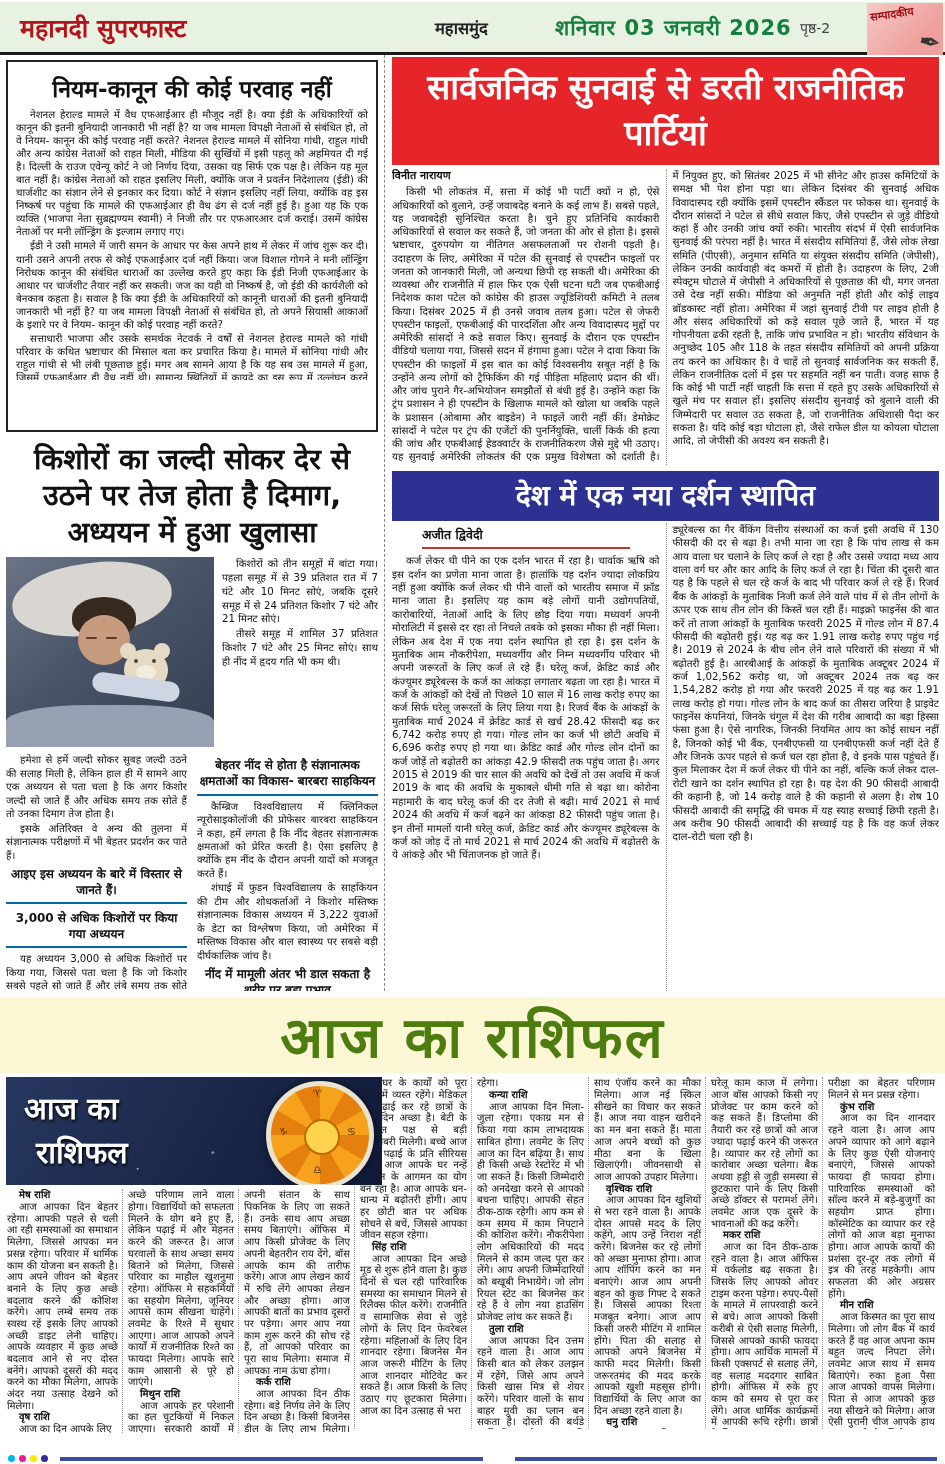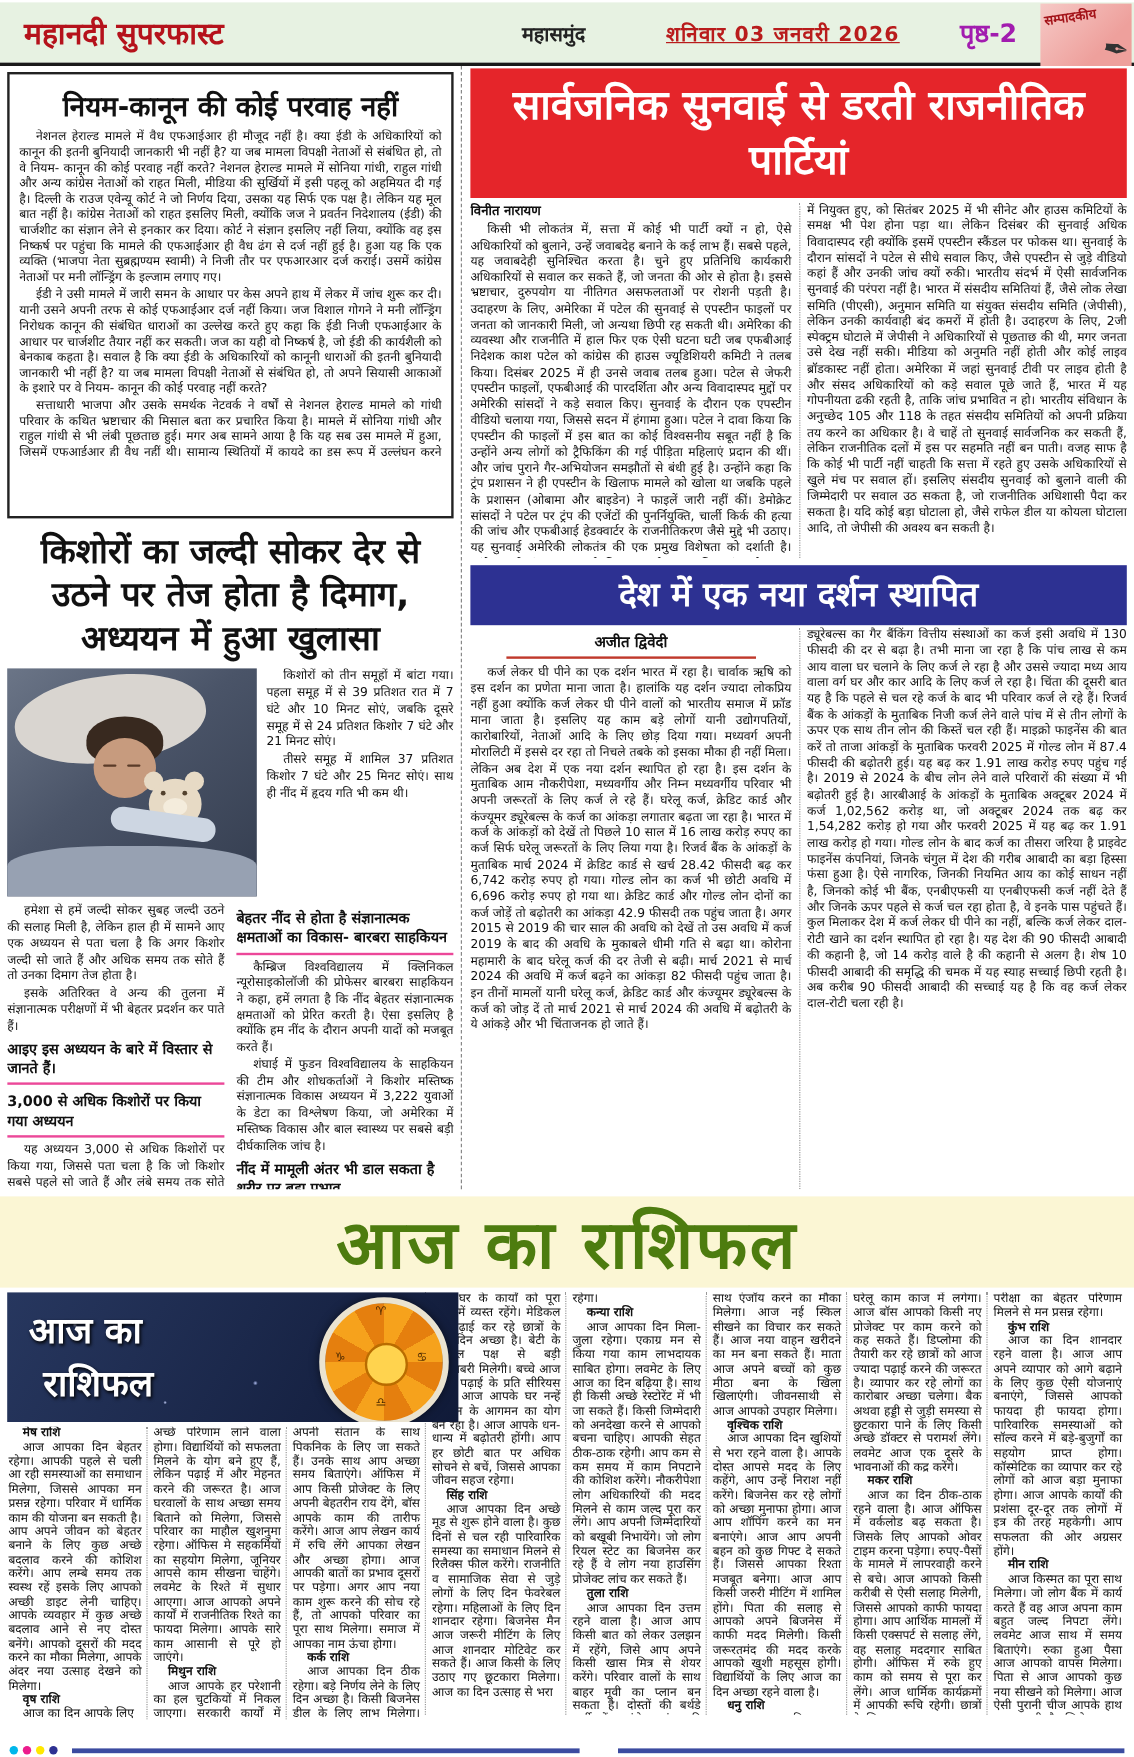--- a/index.html
+++ b/index.html
@@ -1,22 +1,22 @@
 <!DOCTYPE html>
 <html lang="hi"><head>
 <meta charset="utf-8">
 <style>
   html,body{margin:0;padding:0;background:#fff;}
   body{width:945px;height:1464px;position:relative;font-family:"DejaVu Sans","Liberation Sans",sans-serif;color:#111;overflow:hidden;}
   
   .hdr{height:50px;background:#e7f2e2;display:flex;align-items:center;padding:0 16px 0 20px;border-top:2px solid #fff;position:relative;}
   .paper-name{color:#b5121b;font-weight:bold;font-size:25px;}
   .hdr-mid{position:absolute;left:435px;font-weight:bold;font-size:16.5px;color:#222;}
-  .hdr-date{position:absolute;left:555px;font-weight:bold;font-size:17px;color:#b91c1c;letter-spacing:1px;text-decoration:underline;}
-  .hdr-page{position:absolute;left:800px;font-weight:bold;font-size:21px;color:#a21caf;}
+  .hdr-date{position:absolute;left:555px;font-weight:bold;font-size:21px;color:#15803d;letter-spacing:1px;}
+  .hdr-page{position:absolute;left:800px;font-weight:normal;font-size:14px;color:#404040;}
   .hdr-logo{position:absolute;right:2px;top:1px;width:76px;height:52px;background:linear-gradient(135deg,#f6c9c6,#eea09c 70%);overflow:hidden;}
   .hdr-logo .lg-txt{position:absolute;left:3px;top:3px;font-size:11px;font-weight:bold;color:#a31218;transform:rotate(-8deg);}
   .hdr-logo .lg-pen{position:absolute;right:2px;bottom:-2px;font-size:26px;color:#333;transform:rotate(10deg);}
   .rule{height:3px;background:#1a1a1a;}
   
   .main{display:flex;padding:0 6px;}
   .lcol{width:372px;flex:none;}
   .rcol{flex:1;margin-left:6px;padding-left:7px;border-left:1px dashed #888;}
   
   .ed-box{border:2px solid #222;margin-top:5px;padding:5px 8px 4px;height:372px;box-sizing:border-box;}
@@ -46,24 +46,24 @@
   .ph-tedear1{left:114px;}.ph-tedear2{left:148px;}
   .ph-tedmuz{position:absolute;left:130px;top:108px;width:20px;height:15px;background:#f4ecdc;border-radius:50%;}
   .ph-teddot1,.ph-teddot2{position:absolute;width:4px;height:4px;background:#53422e;border-radius:50%;top:102px;}
   .ph-teddot1{left:128px;}.ph-teddot2{left:146px;}
   .ph-arm{position:absolute;left:86px;top:120px;width:88px;height:20px;background:#cdd6e2;border-radius:10px;transform:rotate(8deg);}
   .ph-blanket{position:absolute;left:0;bottom:0;width:100%;height:42px;background:#97a1b2;border-radius:40% 40% 0 0;}
   .sl-side{flex:1;padding-left:8px;font-size:10.2px;line-height:1.35;text-align:justify;height:190px;overflow:hidden;}
   .sl-row2{display:flex;margin-top:6px;height:238px;overflow:hidden;}
   .sl-l{width:50%;box-sizing:border-box;padding-right:5px;font-size:10.2px;line-height:1.32;text-align:justify;}
   .sl-r{width:50%;box-sizing:border-box;padding-left:5px;font-size:10.2px;line-height:1.32;text-align:justify;}
-  .redsub{font-weight:bold;font-size:12px;text-align:left;border-bottom:2px solid #ec4899;padding:3px 0 4px;margin:2px 0 4px;line-height:1.3;}
+  .redsub{font-weight:bold;font-size:12px;text-align:center;border-bottom:2px solid #0369a1;padding:3px 0 4px;margin:2px 0 4px;line-height:1.3;}
   
   .da-banner{background:#2d3192;color:#fff;text-align:center;font-weight:bold;font-size:28px;padding:4px 0 8px;margin-top:6px;}
-  .da-byline{font-weight:bold;font-size:12.5px;text-align:center;border-bottom:2px solid #c0392b;padding-bottom:4px;margin:4px 30px 5px 30px;}
+  .da-byline{font-weight:bold;font-size:12.5px;text-align:left;border-bottom:2px solid #c0392b;padding-bottom:4px;margin:4px 30px 5px 30px;}
   .da-cols{height:468px;overflow:hidden;font-size:10.2px;line-height:1.31;text-align:justify;margin-top:2px;}
   
   .ra-band{background:#fbf6d4;height:76px;display:flex;align-items:center;justify-content:center;margin-top:6px;}
   .ra-band .t{color:#4d7c0f;font-weight:bold;font-size:56px;letter-spacing:2px;}
   .ra-wrap{display:flex;padding:4px 6px 0;height:358px;box-sizing:border-box;}
   .ra-left{width:348px;flex:none;}
   .ra-img{width:376px;height:108px;position:relative;overflow:hidden;background:
     radial-gradient(2px 2px at 15% 25%,#cfd8ff,transparent),
     radial-gradient(2px 2px at 55% 70%,#aebcf0,transparent),
     radial-gradient(1.5px 1.5px at 35% 85%,#c0ccf5,transparent),

